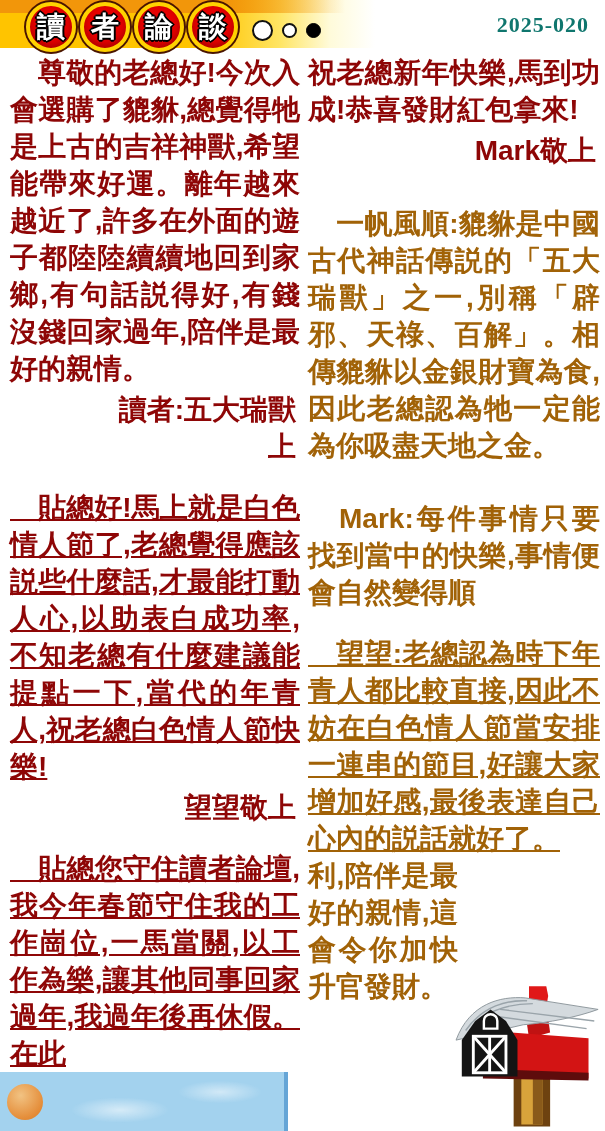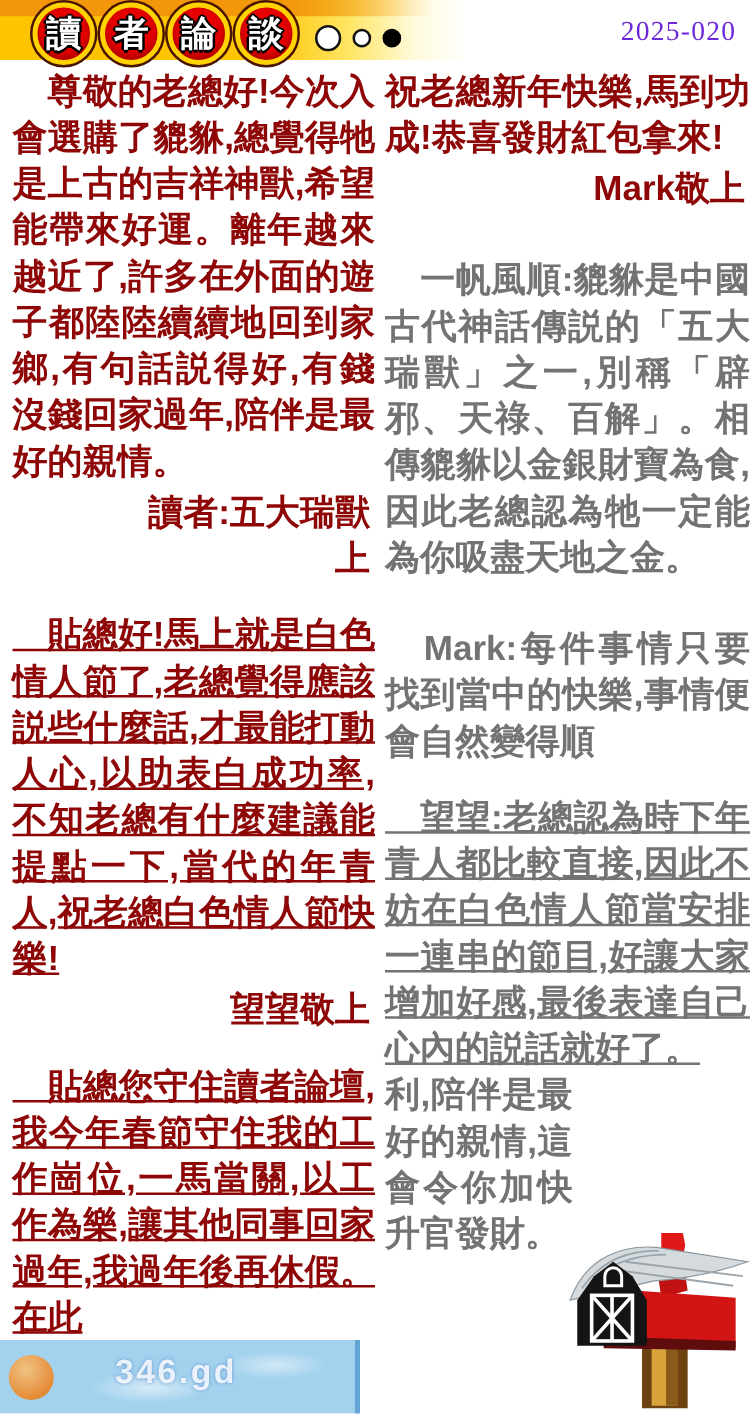--- a/index.html
+++ b/index.html
@@ -33,33 +33,33 @@
                 -1px -1px #000,1px 1px #000,-1px 1px #000,1px -1px #000;
   }
   .dot-row{position:absolute;left:252px;top:20px;display:flex;align-items:center;gap:9px;}
   .dot{border-radius:50%;}
   .dot-large{width:17px;height:17px;background:#fff;border:2px solid #111;}
   .dot-small{width:11px;height:11px;background:#fff;border:2px solid #111;}
   .dot-filled{width:13px;height:13px;background:#000;border:1px solid #000;}
   .issue-number{
     position:absolute;right:16px;top:12px;
     font-family:"Liberation Serif","DejaVu Serif",serif;
-    font-weight:400;font-size:22px;color:#6d28d9;letter-spacing:1px;
+    font-weight:700;font-size:22px;color:#0f766e;letter-spacing:1px;
   }
 
   
   .col{position:absolute;top:54px;font-size:28px;line-height:37px;font-weight:600;}
   .col-left{left:10px;width:290px;}
   .col-right{left:308px;width:292px;}
   .para{
     margin:0;text-align:justify;text-justify:inter-character;
     word-break:break-all;
   }
   .red{color:#8e0606;}
-  .black{color:#737373;}
+  .black{color:#a16207;}
   .sig{margin:4px;text-align:right;white-space:pre-line;}
   .mt{margin-top:24px;text-decoration:underline;}
   .mt-lg{margin-top:36px;}
   .narrow{width:150px;}
 
   
   .mailbox{position:absolute;left:433px;top:980px;width:168px;height:150px;}
 
   
   .watermark{
@@ -149,16 +149,15 @@
     <path d="M53,50 v-8 a7,7 0 0 1 14,0 v8 z" fill="none" stroke="#fff" stroke-width="2.5"></path>
 
     <rect x="42" y="58" width="34" height="38" fill="none" stroke="#fff" stroke-width="3"></rect>
     <line x1="42" y1="58" x2="76" y2="96" stroke="#fff" stroke-width="3"></line>
     <line x1="76" y1="58" x2="42" y2="96" stroke="#fff" stroke-width="3"></line>
     <line x1="59" y1="58" x2="59" y2="96" stroke="#fff" stroke-width="3"></line>
   </svg>
 
   <div class="watermark">
     <div class="watermark-sun"></div>
-    <div class="watermark-text">346.gd</div>
   </div>
 
 </div>
 
 </body></html>

